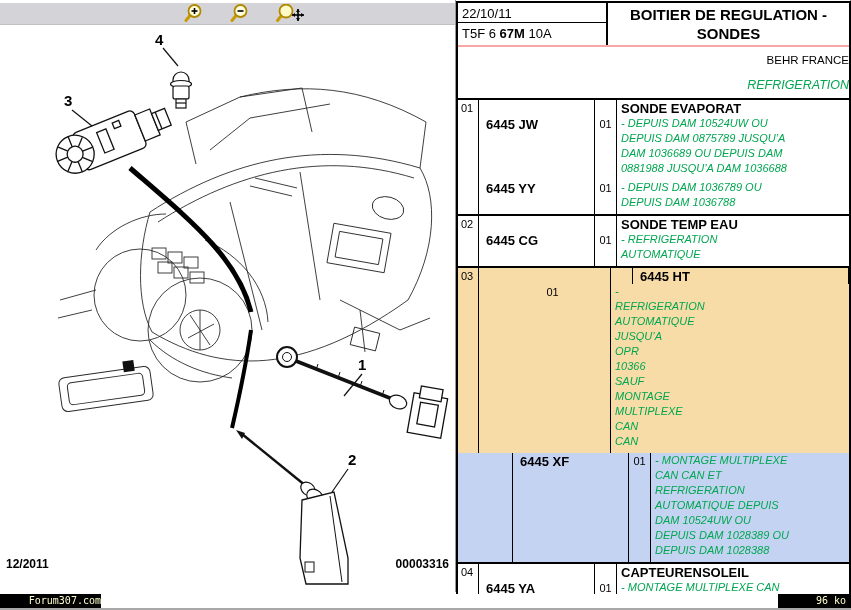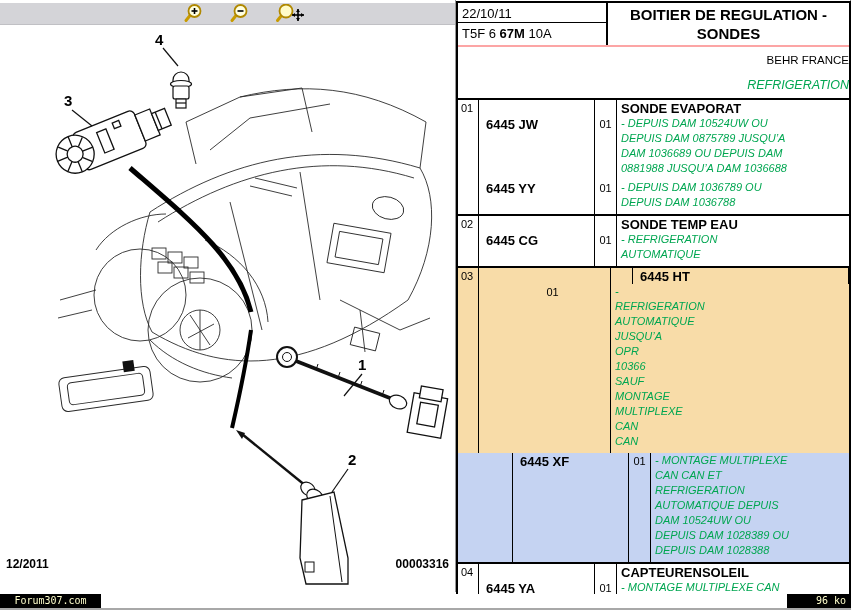--- a/index.html
+++ b/index.html
@@ -41,22 +41,22 @@
   .c-qty{border-right:1px solid #000;font-size:11px;text-align:center;padding-top:2px;}
   .c-desc{padding:0 2px 0 4px;}
   .c-desc.title{font-weight:bold;font-size:13px;line-height:15px;padding-top:1px;}
   .c-desc.green{font-style:italic;font-size:11px;line-height:15px;padding-right:60px;padding-bottom:4px;}
 
   
   .statusbar{position:absolute;left:0;top:594px;width:851px;height:16px;background:#fff;
              border-bottom:2px solid #a8a8a8;box-sizing:border-box;}
   .sb-box{position:absolute;top:0;height:14px;background:#000;
           font-family:"DejaVu Sans Mono",monospace;font-size:10px;line-height:14px;}
-  .sb-left{left:0;width:101px;text-align:center;}
-  .sb-right{right:0;width:64px;text-align:right;padding-right:5px;box-sizing:border-box;}
+  .sb-left{left:0;width:101px;text-align:right;}
+  .sb-right{right:0;width:73px;text-align:right;padding-right:5px;box-sizing:border-box;}
   text.callout{font-weight:bold;font-size:15px;fill:#000;font-family:"Liberation Sans",sans-serif;}
 </style>
 </head>
 <body>
 
 <div class="page">
 
   <div class="left-panel">
 
     <svg class="diagram-svg" viewBox="0 0 455 592" xmlns="http://www.w3.org/2000/svg">

